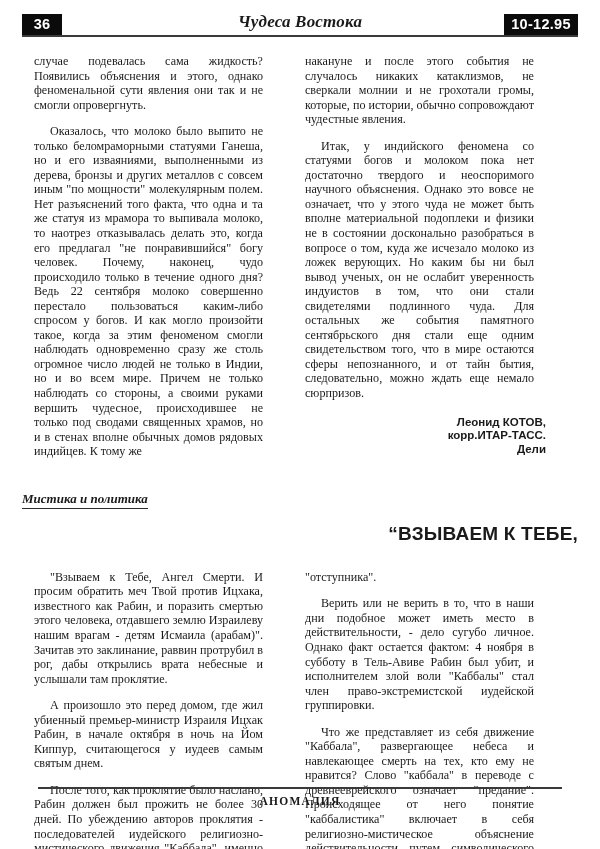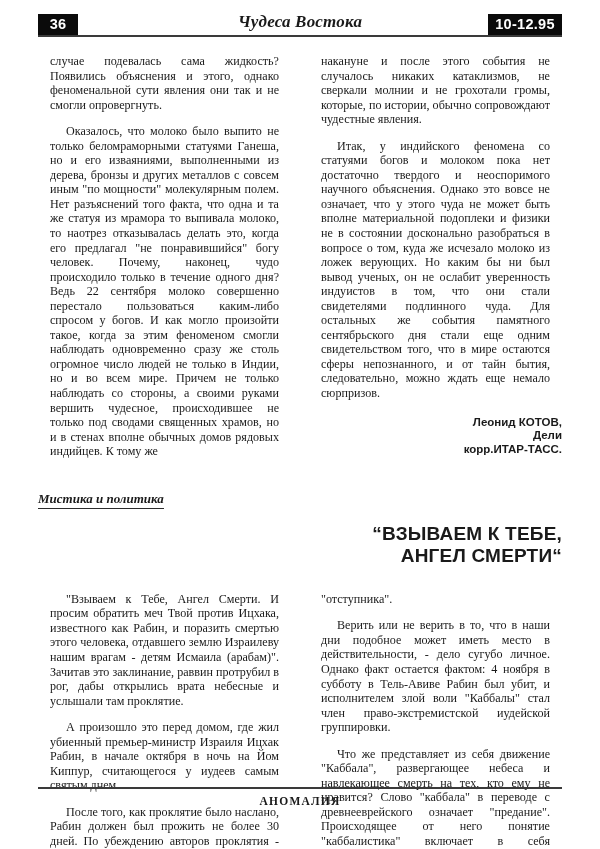--- a/index.html
+++ b/index.html
@@ -15,21 +15,21 @@
     color: #1a1a1a;
     overflow: hidden;
   }
 
   .page {
     position: absolute;
     left: 0; top: 0;
     width: 600px;
     height: 849px;
     box-sizing: border-box;
-    padding: 0 38px;
+    padding: 0 22px;
   }
 
   
   .runhead {
     position: relative;
     height: 32px;
     margin-top: 10px;
   }
   .runhead-rule {
     position: absolute;
@@ -160,32 +160,31 @@
   <div class="columns">
     <div class="col">
       <p class="body no-indent">случае подевалась сама жидкость? Появились объяснения и этого, однако феноменальной сути явления они так и не смогли опровергнуть.</p>
       <p class="body">Оказалось, что молоко было выпито не только беломраморными статуями Ганеша, но и его изваяниями, выполненными из дерева, бронзы и других металлов с совсем иным "по мощности" молекулярным полем. Нет разъяснений того факта, что одна и та же статуя из мрамора то выпивала молоко, то наотрез отказывалась делать это, когда его предлагал "не понравившийся" богу человек. Почему, наконец, чудо происходило только в течение одного дня? Ведь 22 сентября молоко совершенно перестало пользоваться каким-либо спросом у богов. И как могло произойти такое, когда за этим феноменом смогли наблюдать одновременно сразу же столь огромное число людей не только в Индии, но и во всем мире. Причем не только наблюдать со стороны, а своими руками вершить чудесное, происходившее не только под сводами священных храмов, но и в стенах вполне обычных домов рядовых индийцев. К тому же</p>
     </div>
     <div class="col">
       <p class="body no-indent">накануне и после этого события не случалось никаких катаклизмов, не сверкали молнии и не грохотали громы, которые, по истории, обычно сопровождают чудестные явления.</p>
       <p class="body">Итак, у индийского феномена со статуями богов и молоком пока нет достаточно твердого и неоспоримого научного объяснения. Однако это вовсе не означает, что у этого чуда не может быть вполне материальной подоплеки и физики не в состоянии досконально разобраться в вопросе о том, куда же исчезало молоко из ложек верующих. Но каким бы ни был вывод ученых, он не ослабит уверенность индуистов в том, что они стали свидетелями подлинного чуда. Для остальных же события памятного сентябрьского дня стали еще одним свидетельством того, что в мире остаются сферы непознанного, и от тайн бытия, следовательно, можно ждать еще немало сюрпризов.</p>
       <div class="byline">
         <div>Леонид КОТОВ,</div>
+        <div>корр.ИТАР-ТАСС.</div>
         <div>Дели</div>
-        <div>корр.ИТАР-ТАСС.</div>
       </div>
     </div>
   </div>
 
   <div>
     <div class="rubric">Мистика и политика</div>
 
     <div class="headline">
       <div>“ВЗЫВАЕМ К ТЕБЕ,</div>
-      <div>АНГЕЛ СМЕРТИ“</div>
     </div>
     <div class="headline-spacer"></div>
 
     <div class="columns">
       <div class="col">
         <p class="body">"Взываем к Тебе, Ангел Смерти. И просим обратить меч Твой против Ицхака, известного как Рабин, и поразить смертью этого человека, отдавшего землю Израилеву нашим врагам - детям Исмаила (арабам)". Зачитав это заклинание, раввин протрубил в рог, дабы открылись врата небесные и услышали там проклятие.</p>
         <p class="body">А произошло это перед домом, где жил убиенный премьер-министр Израиля Ицхак Рабин, в начале октября в ночь на Йом Киппур, считающегося у иудеев самым святым днем.</p>
         <p class="body">После того, как проклятие было наслано, Рабин должен был прожить не более 30 дней. По убеждению авторов проклятия - последователей иудейского религиозно-мистического движения "Каббала", именно в этот срок небеса покарают</p>
       </div>
       <div class="col">

